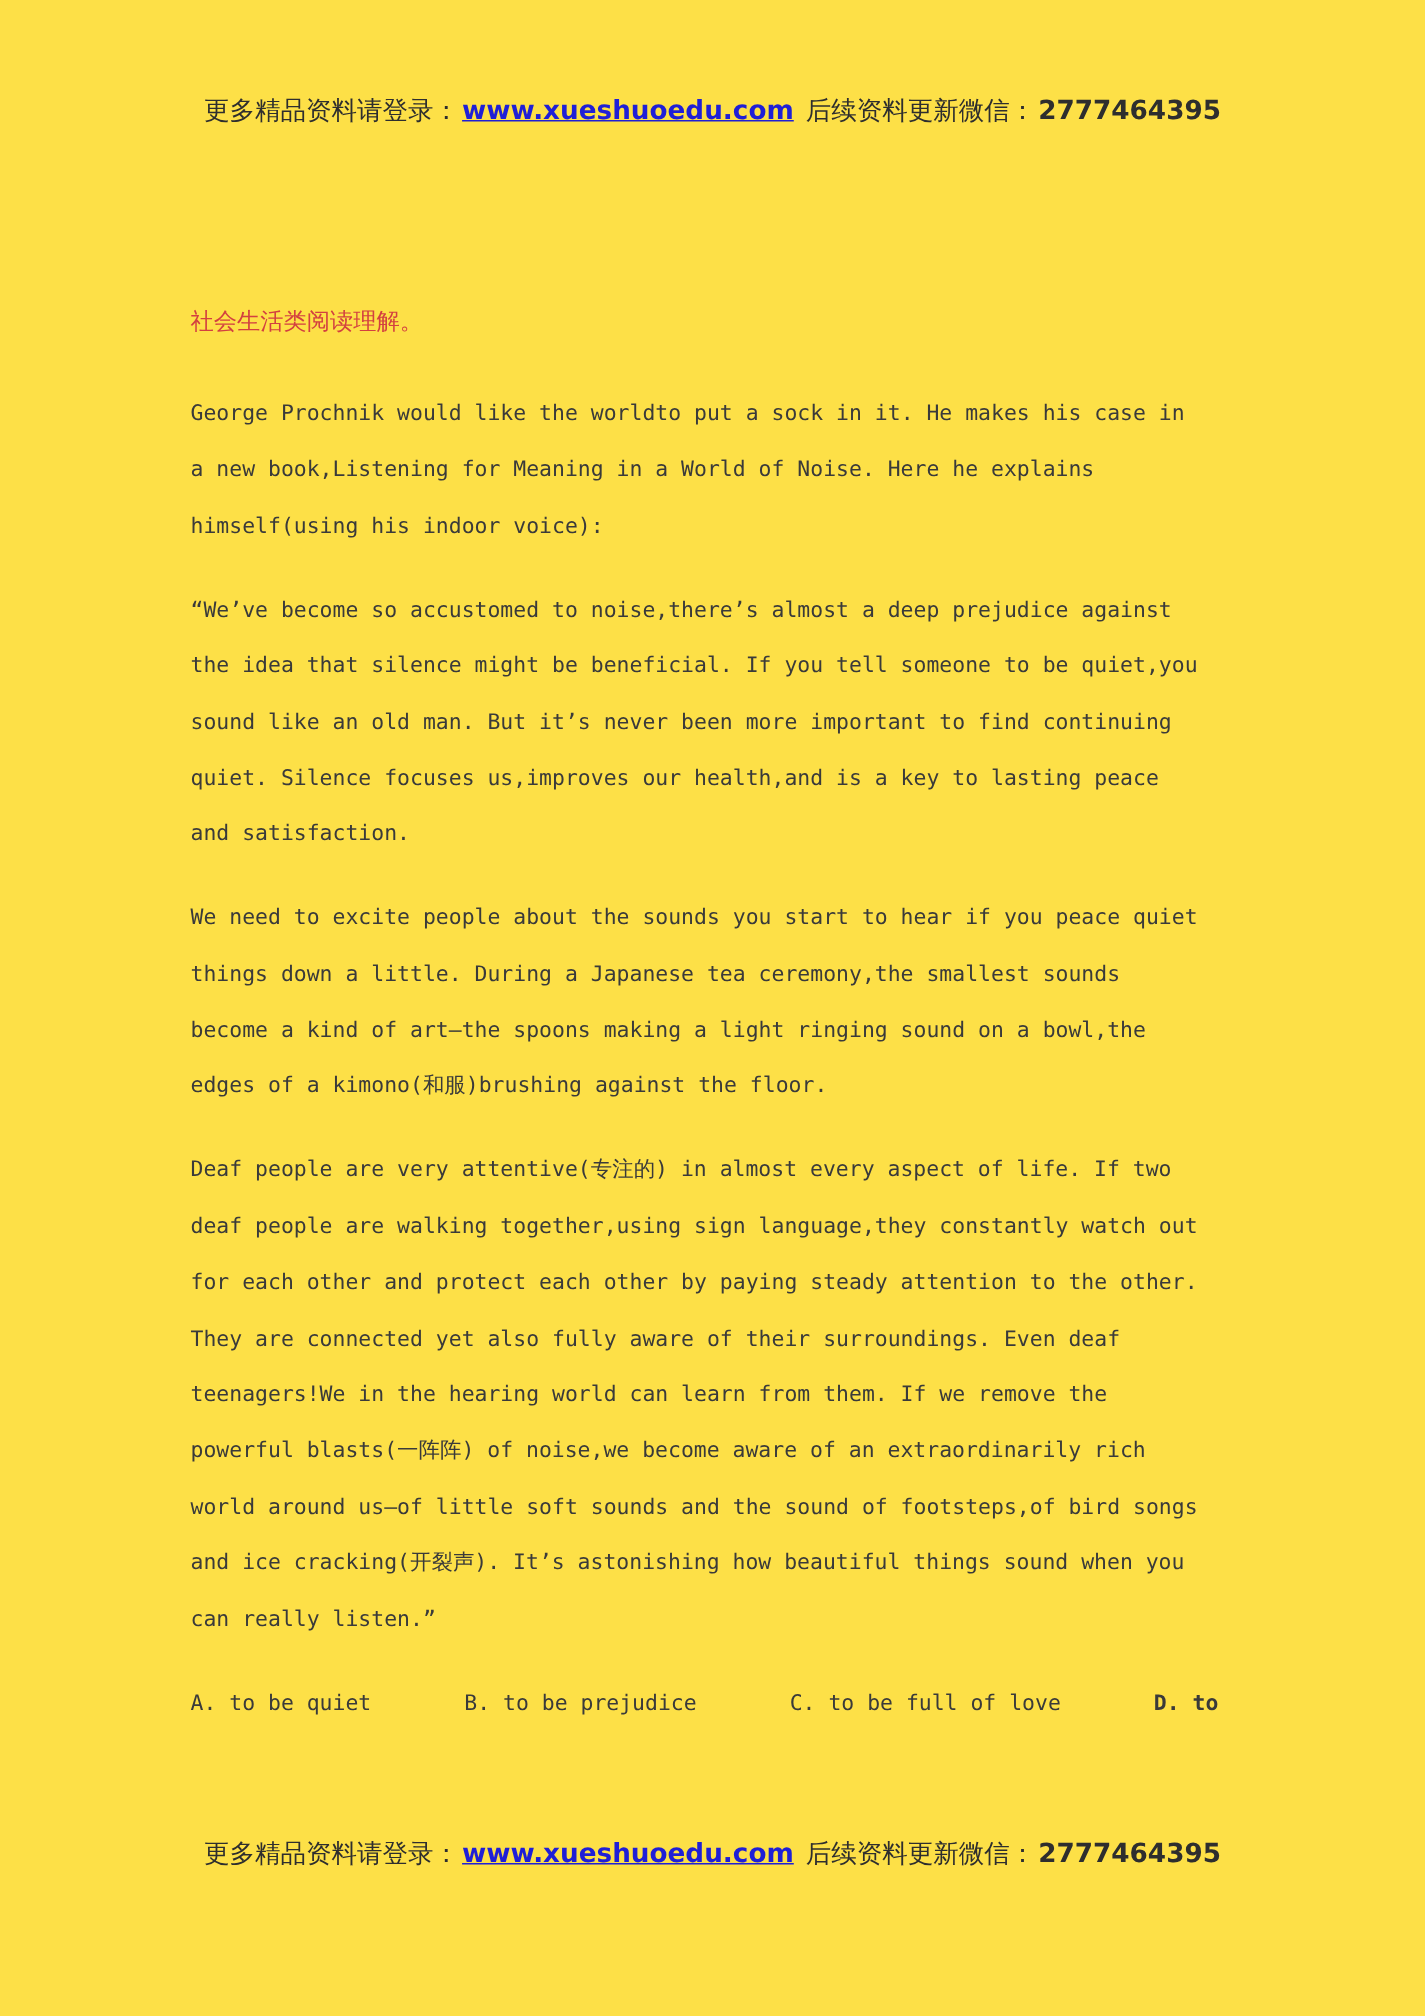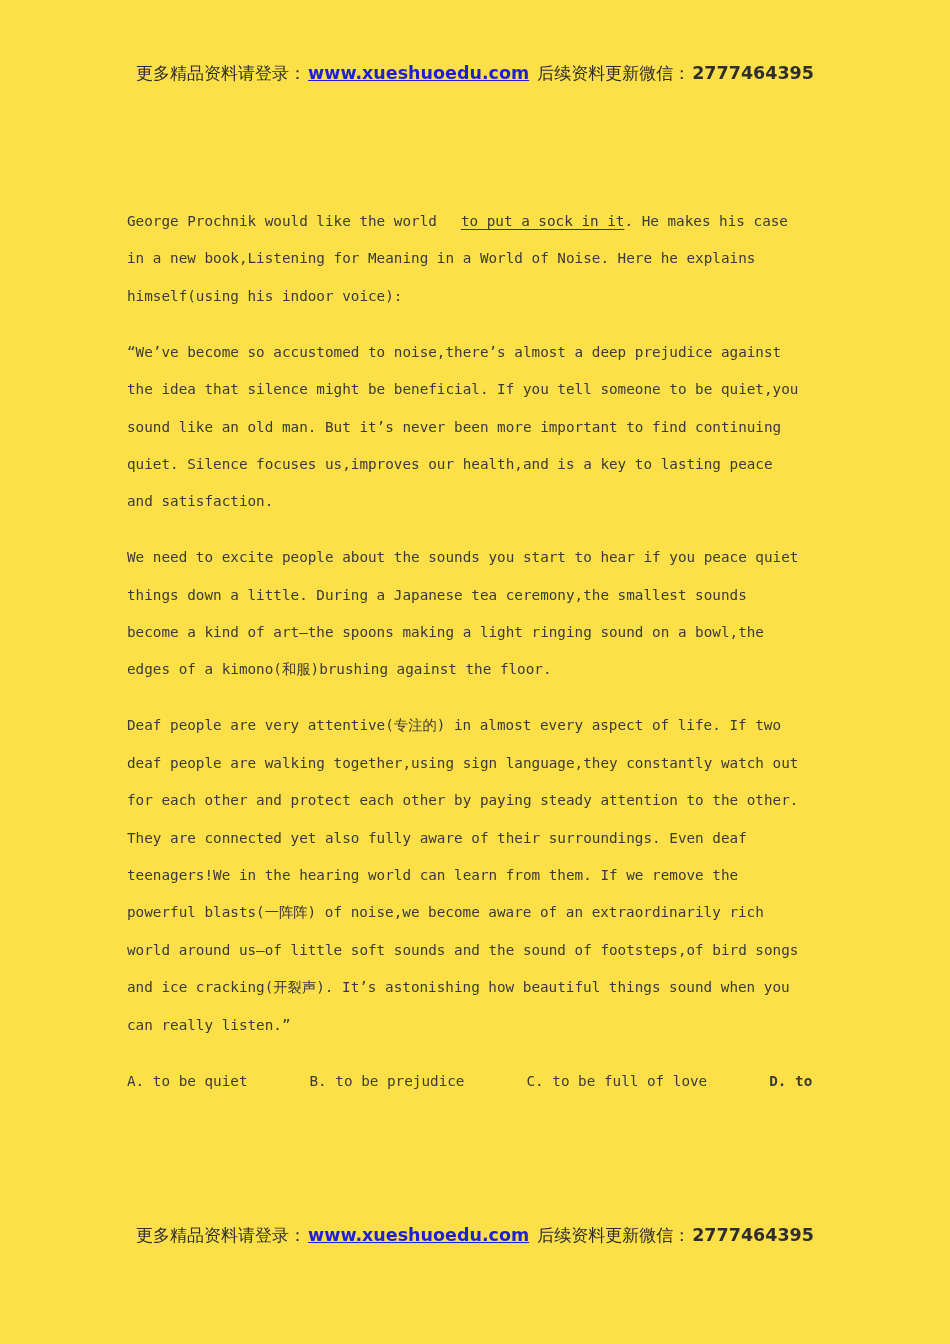--- a/index.html
+++ b/index.html
@@ -58,23 +58,21 @@
   }
   .para, .question-line, .options-row {
     font-family: "DejaVu Sans Mono", "Liberation Mono", monospace;
     font-size: 14.3px;
     line-height: 37.4px;
     color: #3a3a3a;
     margin: 0 0 18.5px 0;
   }
   .para { text-align: left; }
   .underline-phrase {
-    text-decoration: underline;
     text-underline-offset: 3px;
-    padding-left: 24px;
   }
   .options-row {
     display: flex;
     flex-wrap: nowrap;
     align-items: baseline;
   }
   .option {
     white-space: nowrap;
     margin-right: 62px;
   }
@@ -83,20 +81,21 @@
 </head>
 <body>
 
 <div class="page">
 
   <div class="banner banner-top">
     <span class="cn">更多精品资料请登录：</span><span class="site-link">www.xueshuoedu.com</span><span class="cn">后续资料更新微信：</span><span class="wechat-num">2777464395</span>
   </div>
 
   <div class="content">
+    <div class="section-title">社会生活类阅读理解。</div>
 
     <div>
         <p class="para"><span>George Prochnik would like the world</span><span class="underline-phrase">to put a sock in it</span><span>. He makes his case in a new book,Listening for Meaning in a World of Noise. Here he explains himself(using his indoor voice):</span></p>
         <p class="para"><span>“We’ve become so accustomed to noise,there’s almost a deep prejudice against the idea that silence might be beneficial. If you tell someone to be quiet,you sound like an old man. But it’s never been more important to find continuing quiet. Silence focuses us,improves our health,and is a key to lasting peace and satisfaction.</span></p>
         <p class="para"><span>We need to excite people about the sounds you start to hear if you peace quiet things down a little. During a Japanese tea ceremony,the smallest sounds become a kind of art—the spoons making a light ringing sound on a bowl,the edges of a kimono(和服)brushing against the floor.</span></p>
         <p class="para"><span>Deaf people are very attentive(专注的) in almost every aspect of life. If two deaf people are walking together,using sign language,they constantly watch out for each other and protect each other by paying steady attention to the other. They are connected yet also fully aware of their surroundings. Even deaf teenagers!We in the hearing world can learn from them. If we remove the powerful blasts(一阵阵) of noise,we become aware of an extraordinarily rich world around us—of little soft sounds and the sound of footsteps,of bird songs and ice cracking(开裂声). It’s astonishing how beautiful things sound when you can really listen.”</span></p>
       </div>
 
 
     <div class="options-row">

